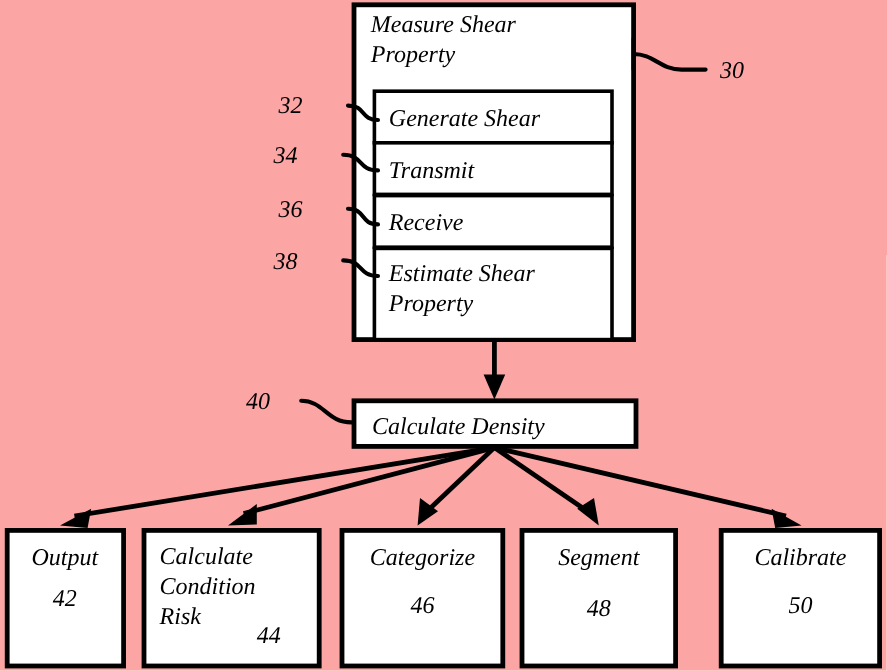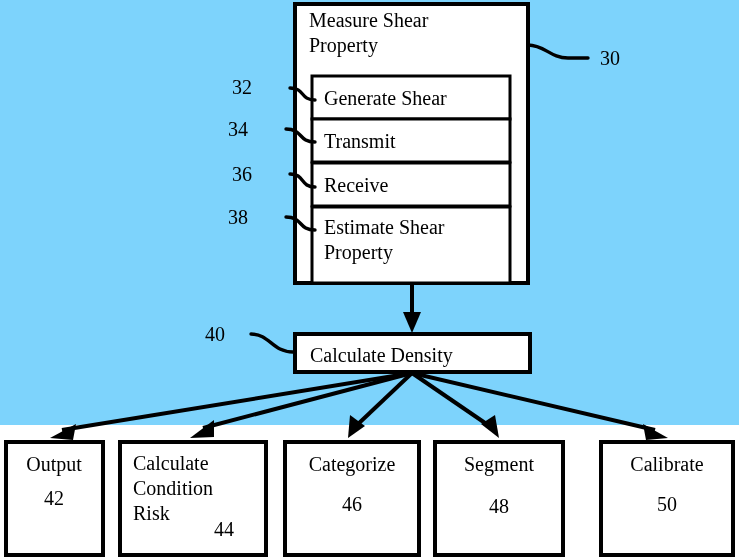--- a/index.html
+++ b/index.html
@@ -10,22 +10,23 @@
   }
   body {
     width: 739px;
     height: 559px;
     overflow: hidden;
     font-family: "Liberation Serif", "DejaVu Serif", serif;
   }
   #diagram-root {
     position: relative;
     width: 739px;
-    height: 425px;
-    background: #7dd3fc;
+    height: 559px;
+    background: #fca5a5;
+    font-style: italic;
   }
   svg.figure {
     display: block;
     width: 739px;
     height: 559px;
   }
   .box-shape {
     fill: #ffffff;
     stroke: #000000;
     stroke-width: 4;

